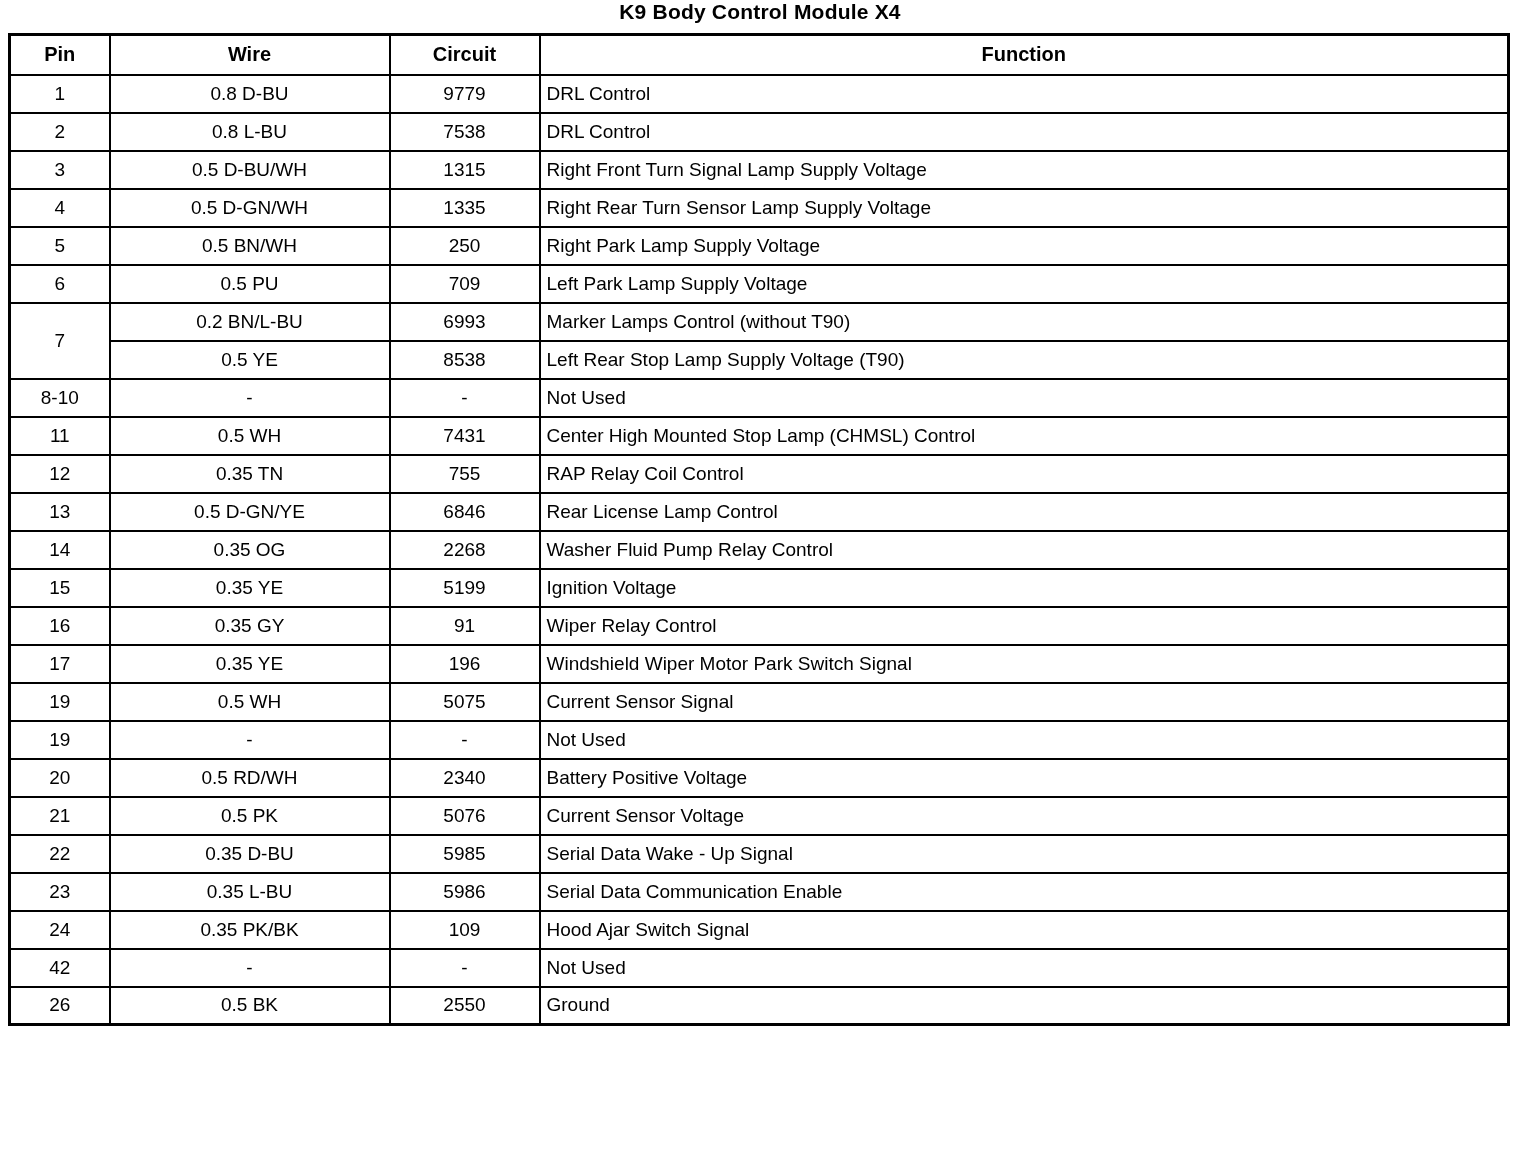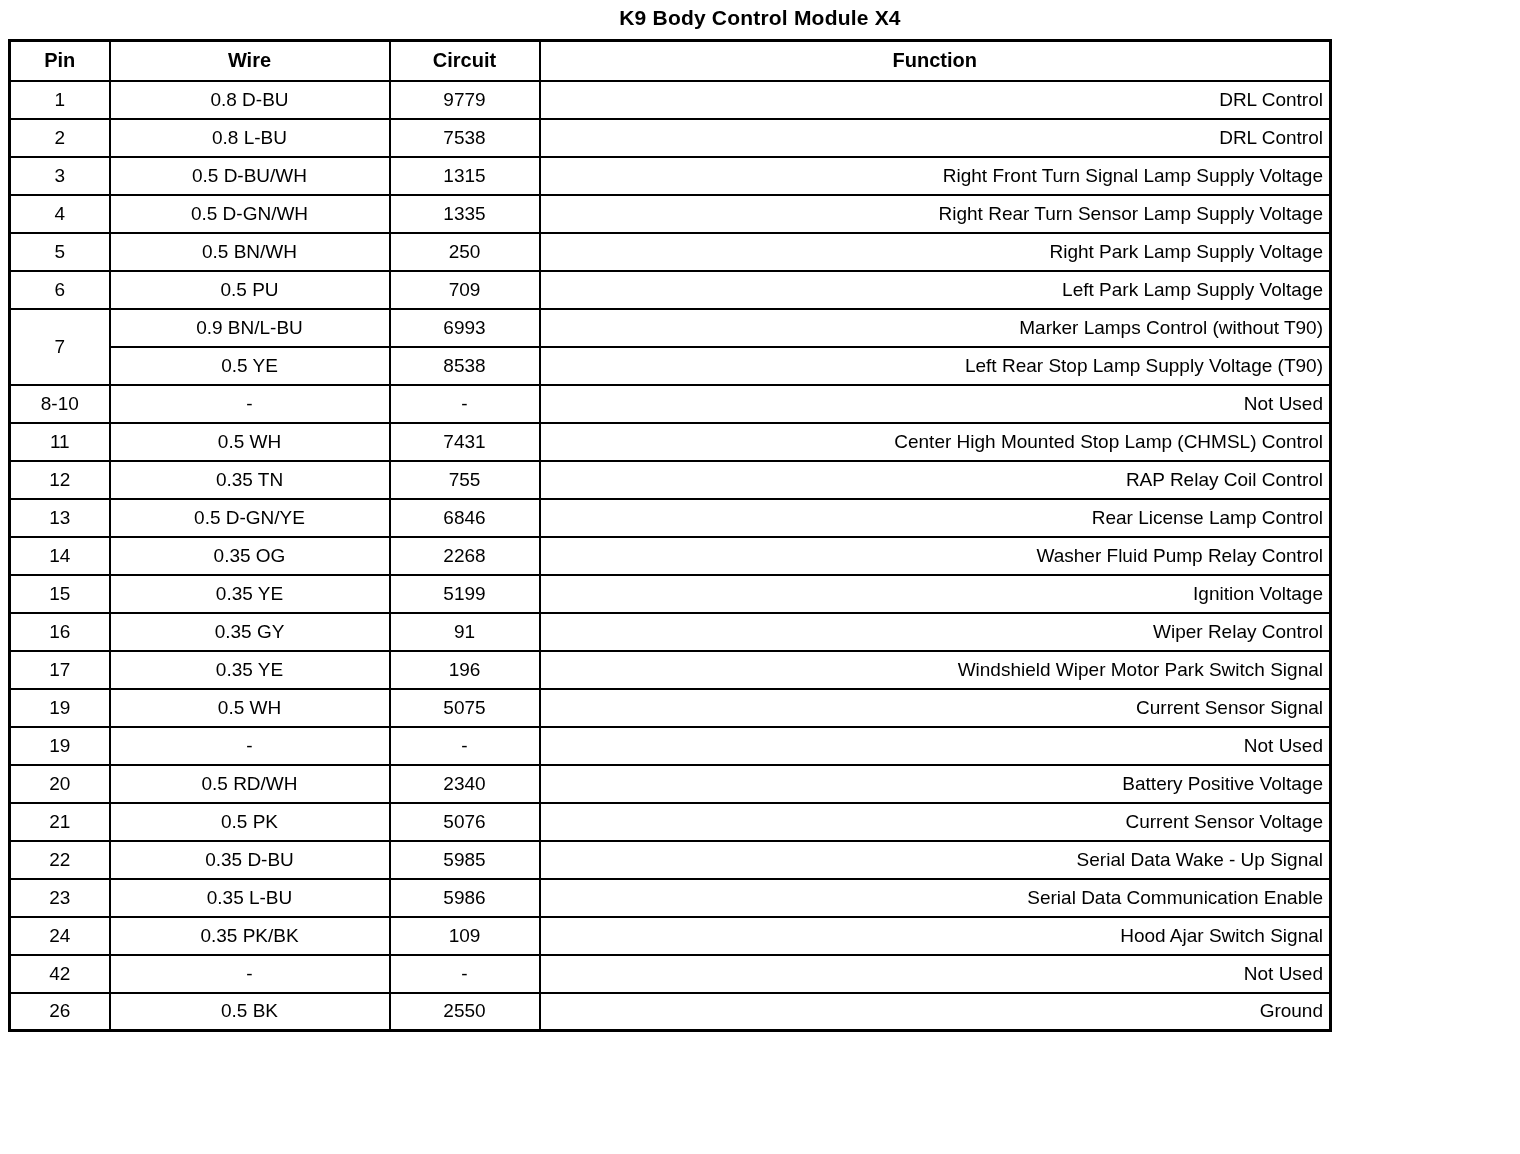--- a/index.html
+++ b/index.html
@@ -12,27 +12,26 @@
   .page {
     width: 1520px;
     height: 1154px;
     box-sizing: border-box;
     background: #ffffff;
   }
   .doc-title {
     text-align: center;
     font-weight: bold;
     font-size: 21px;
-    padding-top: 6px;
     letter-spacing: 0.2px;
   }
   table.pin-table {
     border-collapse: collapse;
     table-layout: fixed;
-    width: 1324px;
+    width: 1502px;
     margin: 9px 0 0 8px;
     border: 3px solid #000000;
   }
   table.pin-table th,
   table.pin-table td {
     border: 2px solid #000000;
     font-size: 19px;
     box-sizing: border-box;
     padding: 0 6px;
     background: #ffffff;
@@ -43,21 +42,21 @@
     text-align: center;
     height: 40px;
   }
   table.pin-table td {
     height: 38px;
   }
   td.col-pin, td.col-wire, td.col-circuit {
     text-align: center;
   }
   td.col-function {
-    text-align: right;
+    text-align: left;
     padding-left: 7px;
   }
 </style>
 </head>
 <body>
 
 <div class="page">
 
   <div class="doc-title">K9 Body Control Module X4</div>
 
@@ -109,21 +108,21 @@
           <td class="col-function">Right Park Lamp Supply Voltage</td>
         </tr>
         <tr>
           <td class="col-pin">6</td>
           <td class="col-wire">0.5 PU</td>
           <td class="col-circuit">709</td>
           <td class="col-function">Left Park Lamp Supply Voltage</td>
         </tr>
         <tr>
           <td class="col-pin" rowspan="2">7</td>
-          <td class="col-wire">0.9 BN/L-BU</td>
+          <td class="col-wire">0.2 BN/L-BU</td>
           <td class="col-circuit">6993</td>
           <td class="col-function">Marker Lamps Control (without T90)</td>
         </tr>
         <tr>
           <td class="col-wire">0.5 YE</td>
           <td class="col-circuit">8538</td>
           <td class="col-function">Left Rear Stop Lamp Supply Voltage (T90)</td>
         </tr>
         <tr>
           <td class="col-pin">8-10</td>

